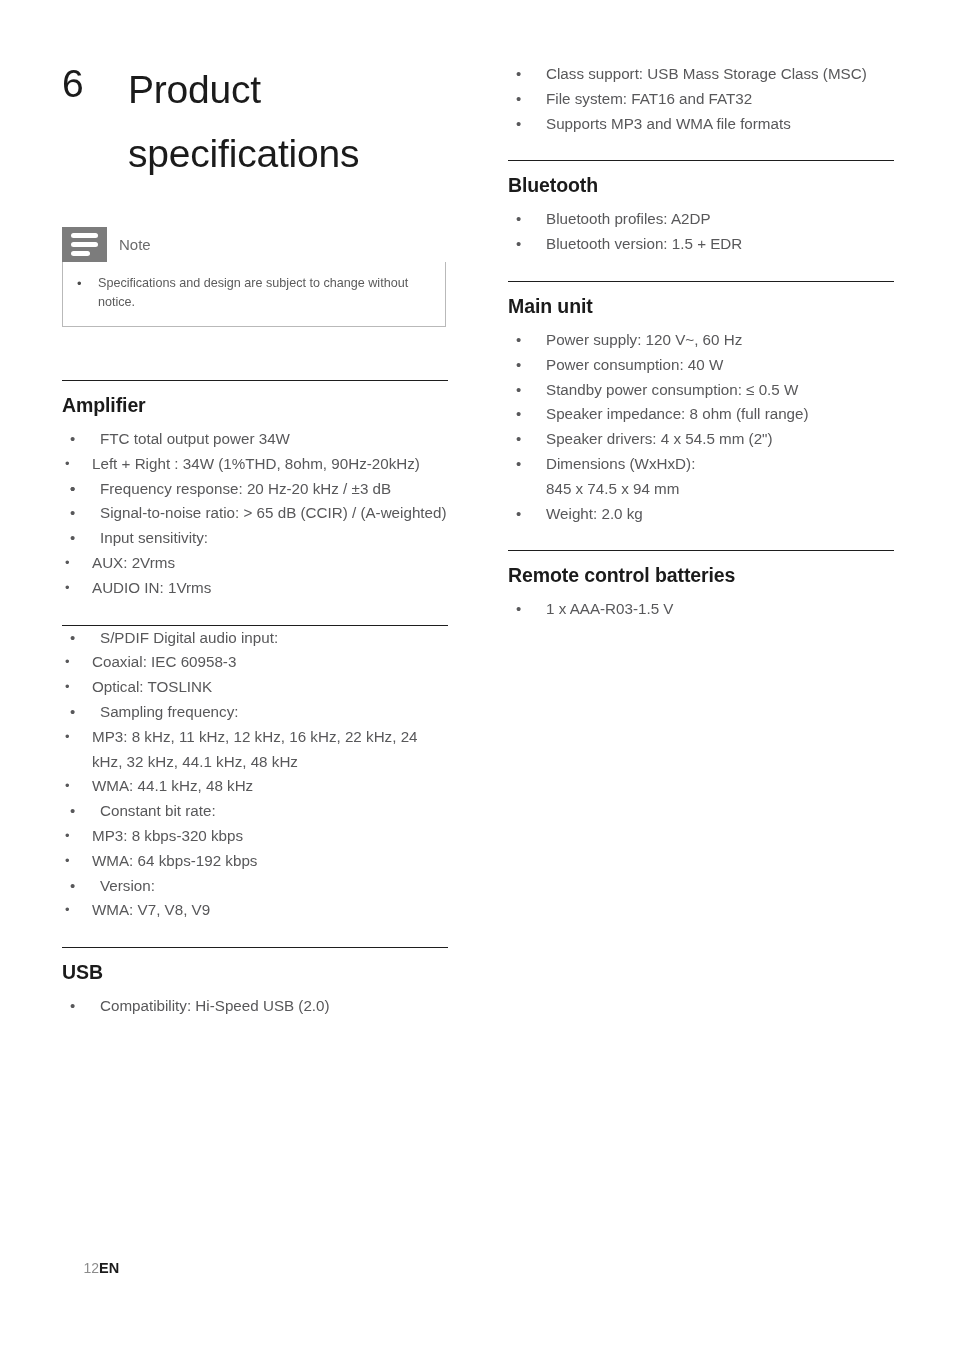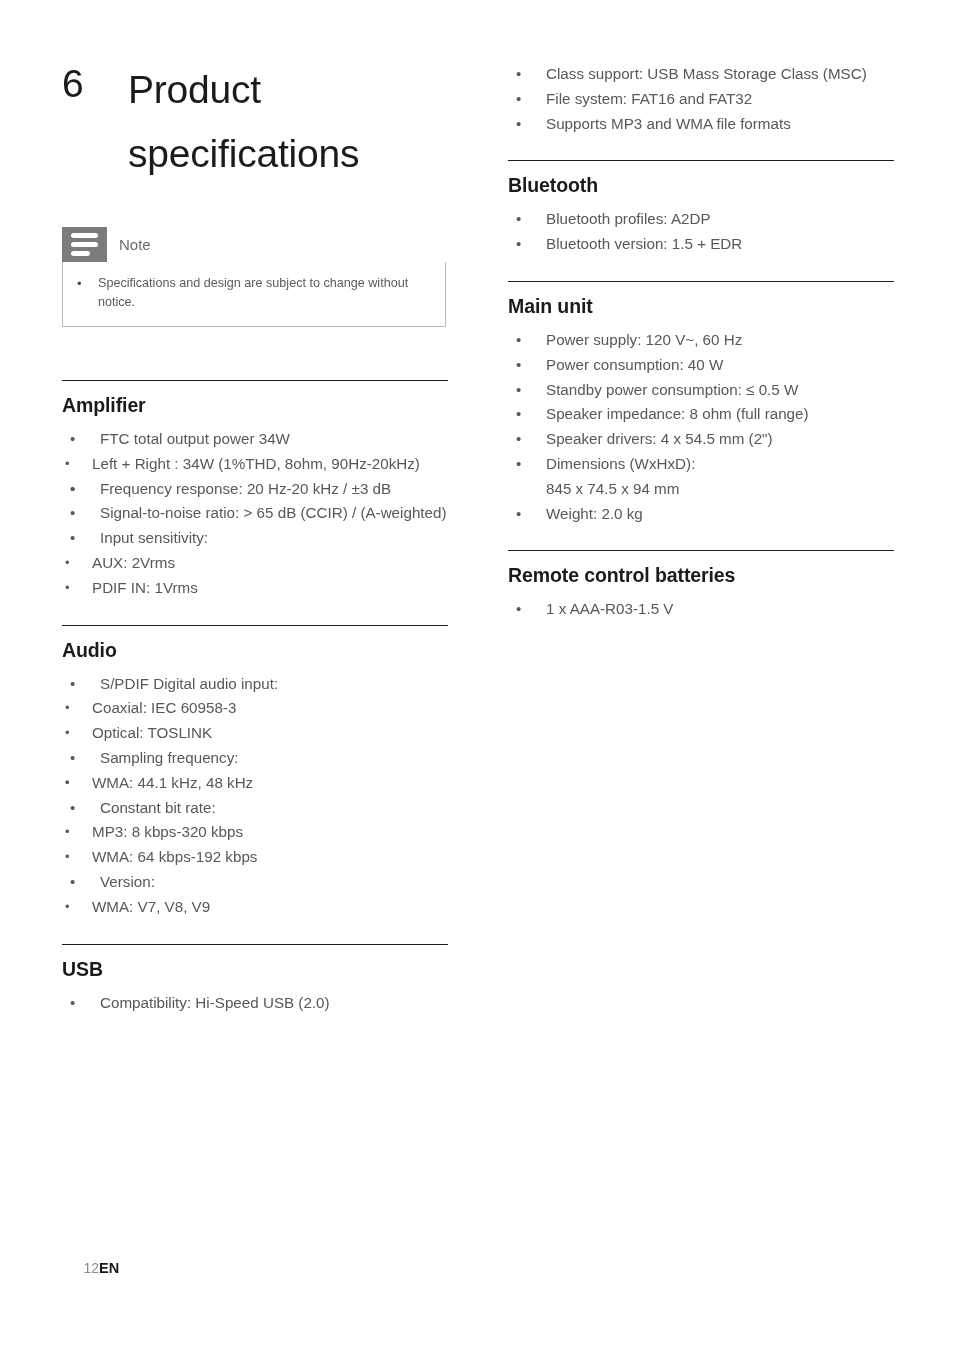--- a/index.html
+++ b/index.html
@@ -233,37 +233,36 @@
           <li class="item"><span class="bullet">•</span><span style="white-space: pre-line;">FTC total output power 34W</span></li>
           <ul class="lv2">
             <li class="item2"><span class="bullet">•</span><span style="white-space: pre-line;">Left + Right : 34W (1%THD, 8ohm, 90Hz-20kHz)</span></li>
           </ul>
           <li class="item"><span class="bullet">•</span></li>
           <li class="item"><span class="bullet">•</span><span style="white-space: pre-line;">Frequency response: 20 Hz-20 kHz / ±3 dB</span></li>
           <li class="item"><span class="bullet">•</span><span style="white-space: pre-line;">Signal-to-noise ratio: &gt; 65 dB (CCIR) / (A-weighted)</span></li>
           <li class="item"><span class="bullet">•</span><span style="white-space: pre-line;">Input sensitivity:</span></li>
           <ul class="lv2">
             <li class="item2"><span class="bullet">•</span><span style="white-space: pre-line;">AUX: 2Vrms</span></li>
-            <li class="item2"><span class="bullet">•</span><span style="white-space: pre-line;">PDIF IN: 1Vrms</span></li>
-          </ul>
-        </ul>
-        <div class="spacer-sec"></div>
-      </div>
-      <div class="section">
-        <div class="rule"></div>
-        <div class="sec-title">Audio</div>
+            <li class="item2"><span class="bullet">•</span><span style="white-space: pre-line;">AUDIO IN: 1Vrms</span></li>
+          </ul>
+        </ul>
+        <div class="spacer-sec"></div>
+      </div>
+      <div class="section">
+        <div class="rule"></div>
         <ul class="lv1">
           <li class="item"><span class="bullet">•</span><span style="white-space: pre-line;">S/PDIF Digital audio input:</span></li>
           <ul class="lv2">
             <li class="item2"><span class="bullet">•</span><span style="white-space: pre-line;">Coaxial: IEC 60958-3</span></li>
             <li class="item2"><span class="bullet">•</span><span style="white-space: pre-line;">Optical: TOSLINK</span></li>
           </ul>
           <li class="item"><span class="bullet">•</span><span style="white-space: pre-line;">Sampling frequency:</span></li>
           <ul class="lv2">
-            <li class="item2"><span class="bullet">•</span></li>
+            <li class="item2"><span class="bullet">•</span><span style="white-space: pre-line;">MP3: 8 kHz, 11 kHz, 12 kHz, 16 kHz, 22 kHz, 24 kHz, 32 kHz, 44.1 kHz, 48 kHz</span></li>
             <li class="item2"><span class="bullet">•</span><span style="white-space: pre-line;">WMA: 44.1 kHz, 48 kHz</span></li>
           </ul>
           <li class="item"><span class="bullet">•</span><span style="white-space: pre-line;">Constant bit rate:</span></li>
           <ul class="lv2">
             <li class="item2"><span class="bullet">•</span><span style="white-space: pre-line;">MP3: 8 kbps-320 kbps</span></li>
             <li class="item2"><span class="bullet">•</span><span style="white-space: pre-line;">WMA: 64 kbps-192 kbps</span></li>
           </ul>
           <li class="item"><span class="bullet">•</span><span style="white-space: pre-line;">Version:</span></li>
           <ul class="lv2">
             <li class="item2"><span class="bullet">•</span><span style="white-space: pre-line;">WMA: V7, V8, V9</span></li>

